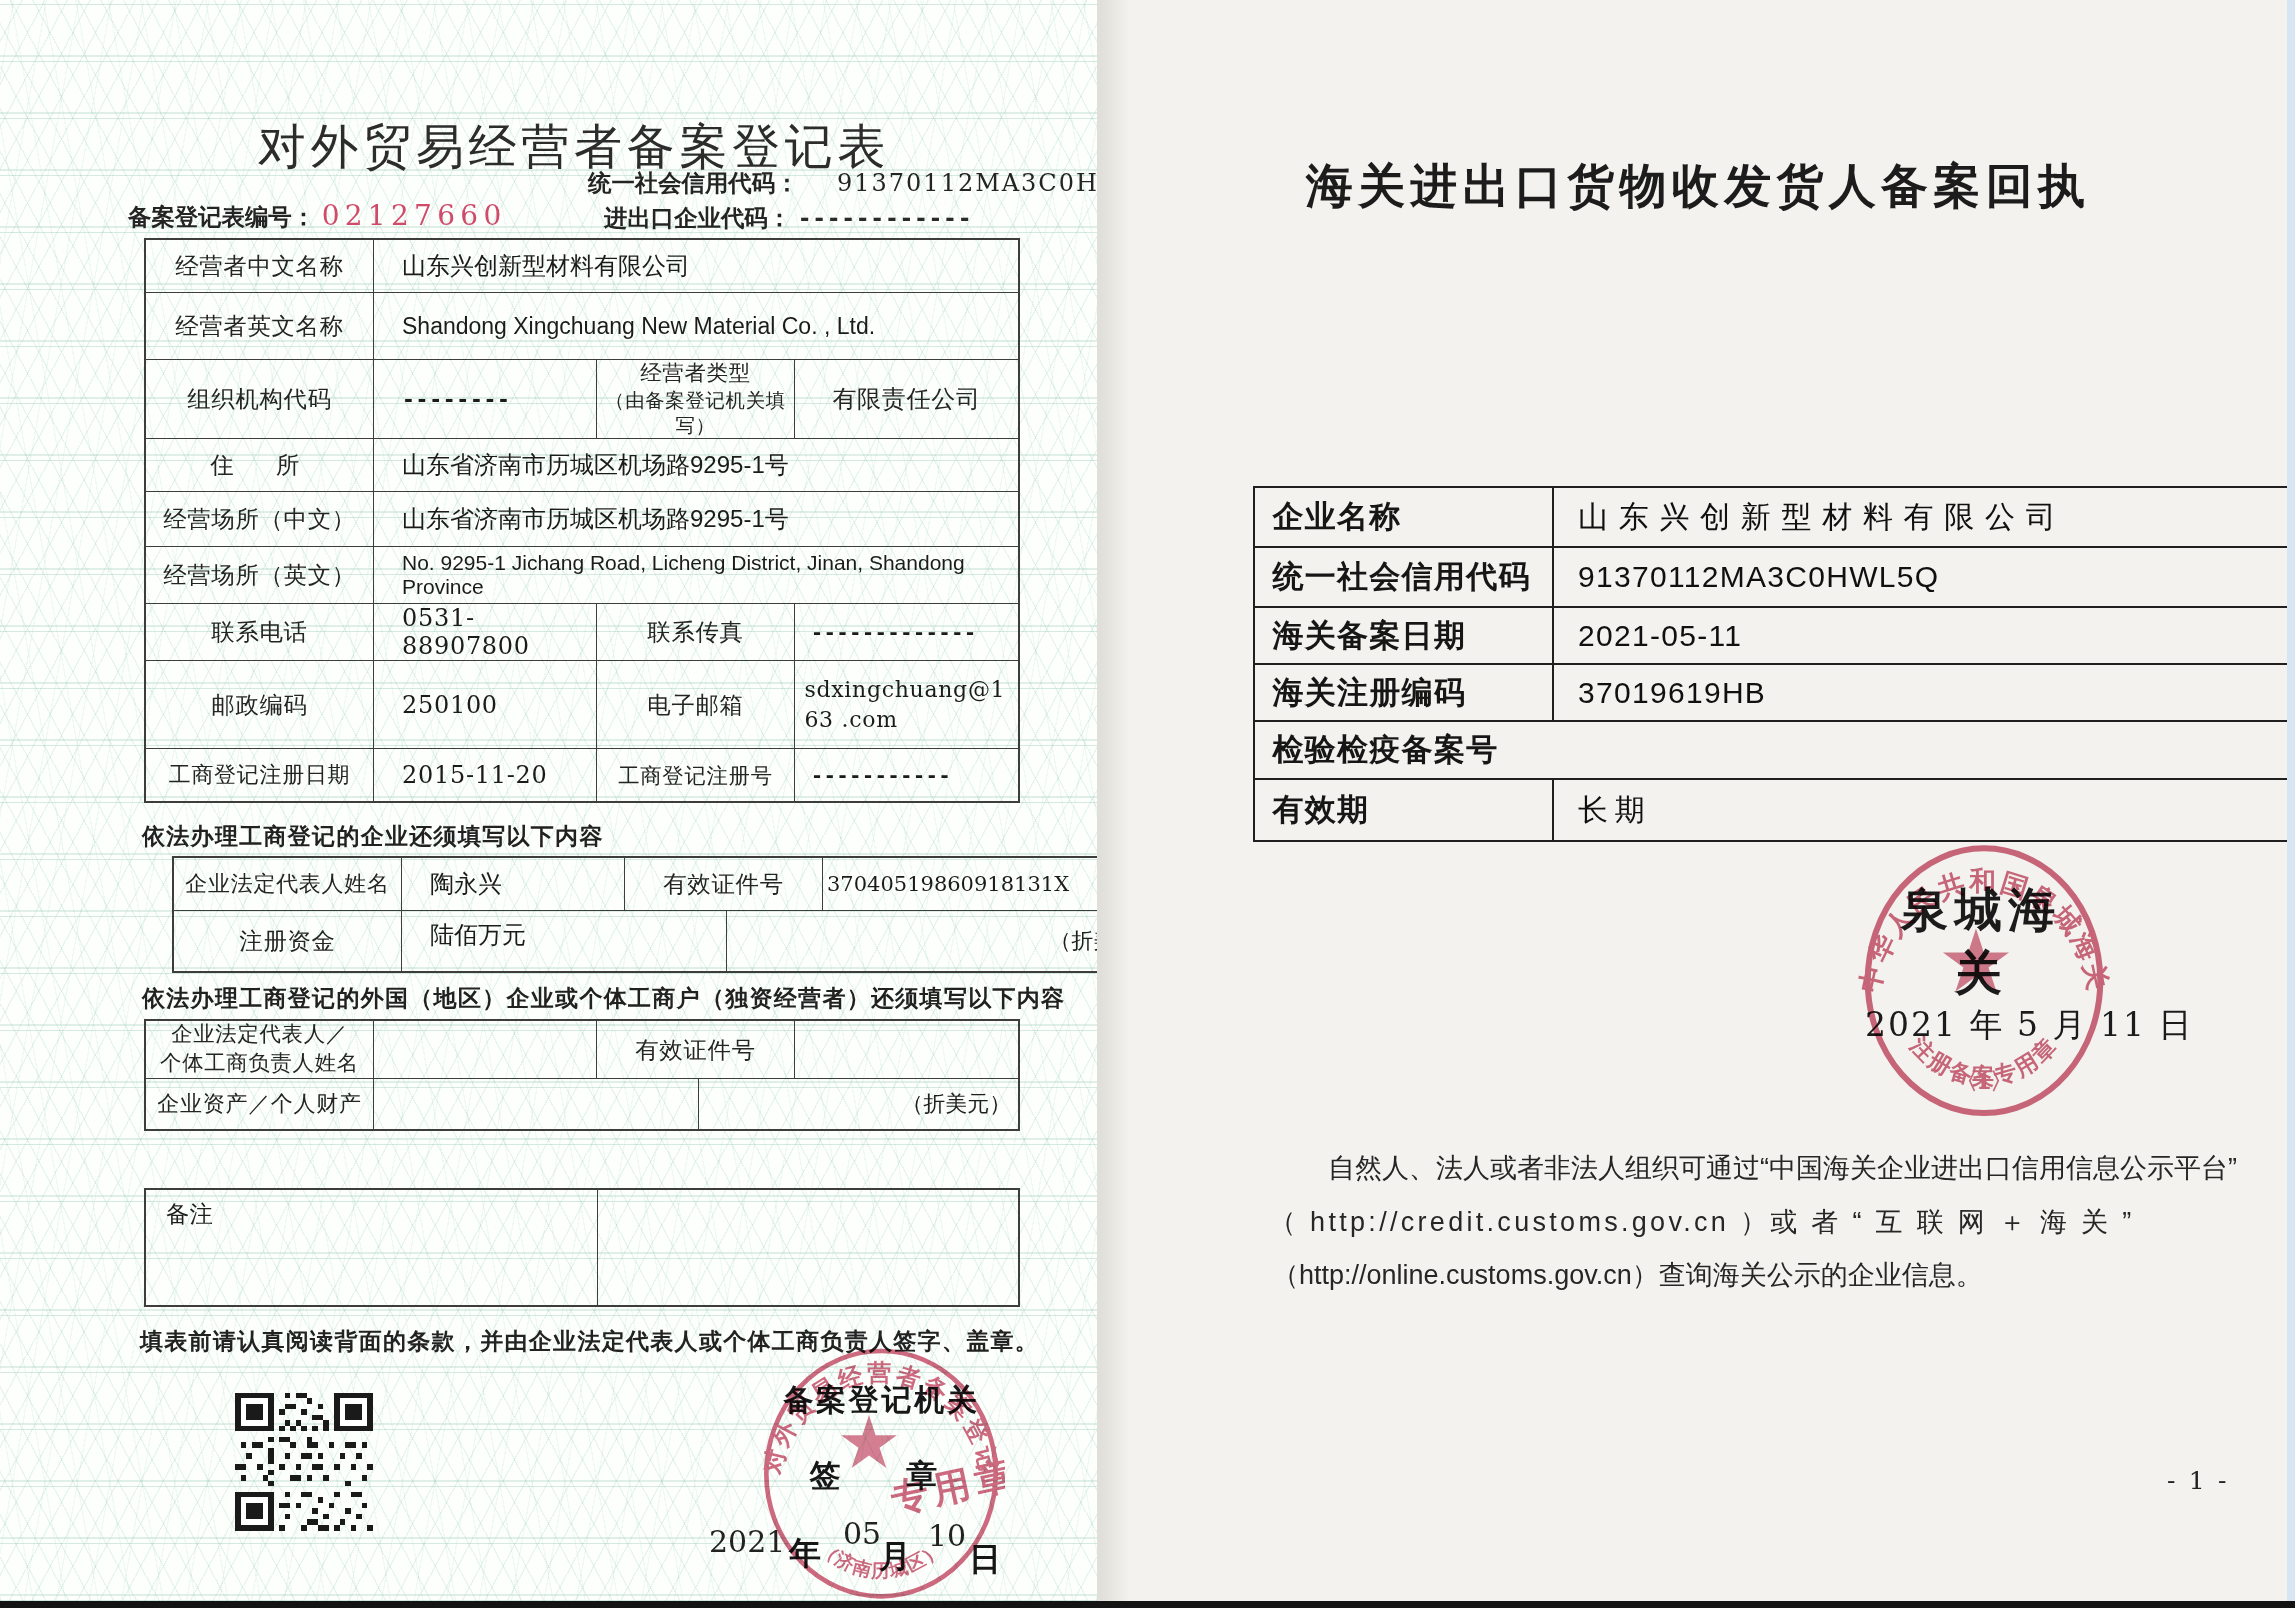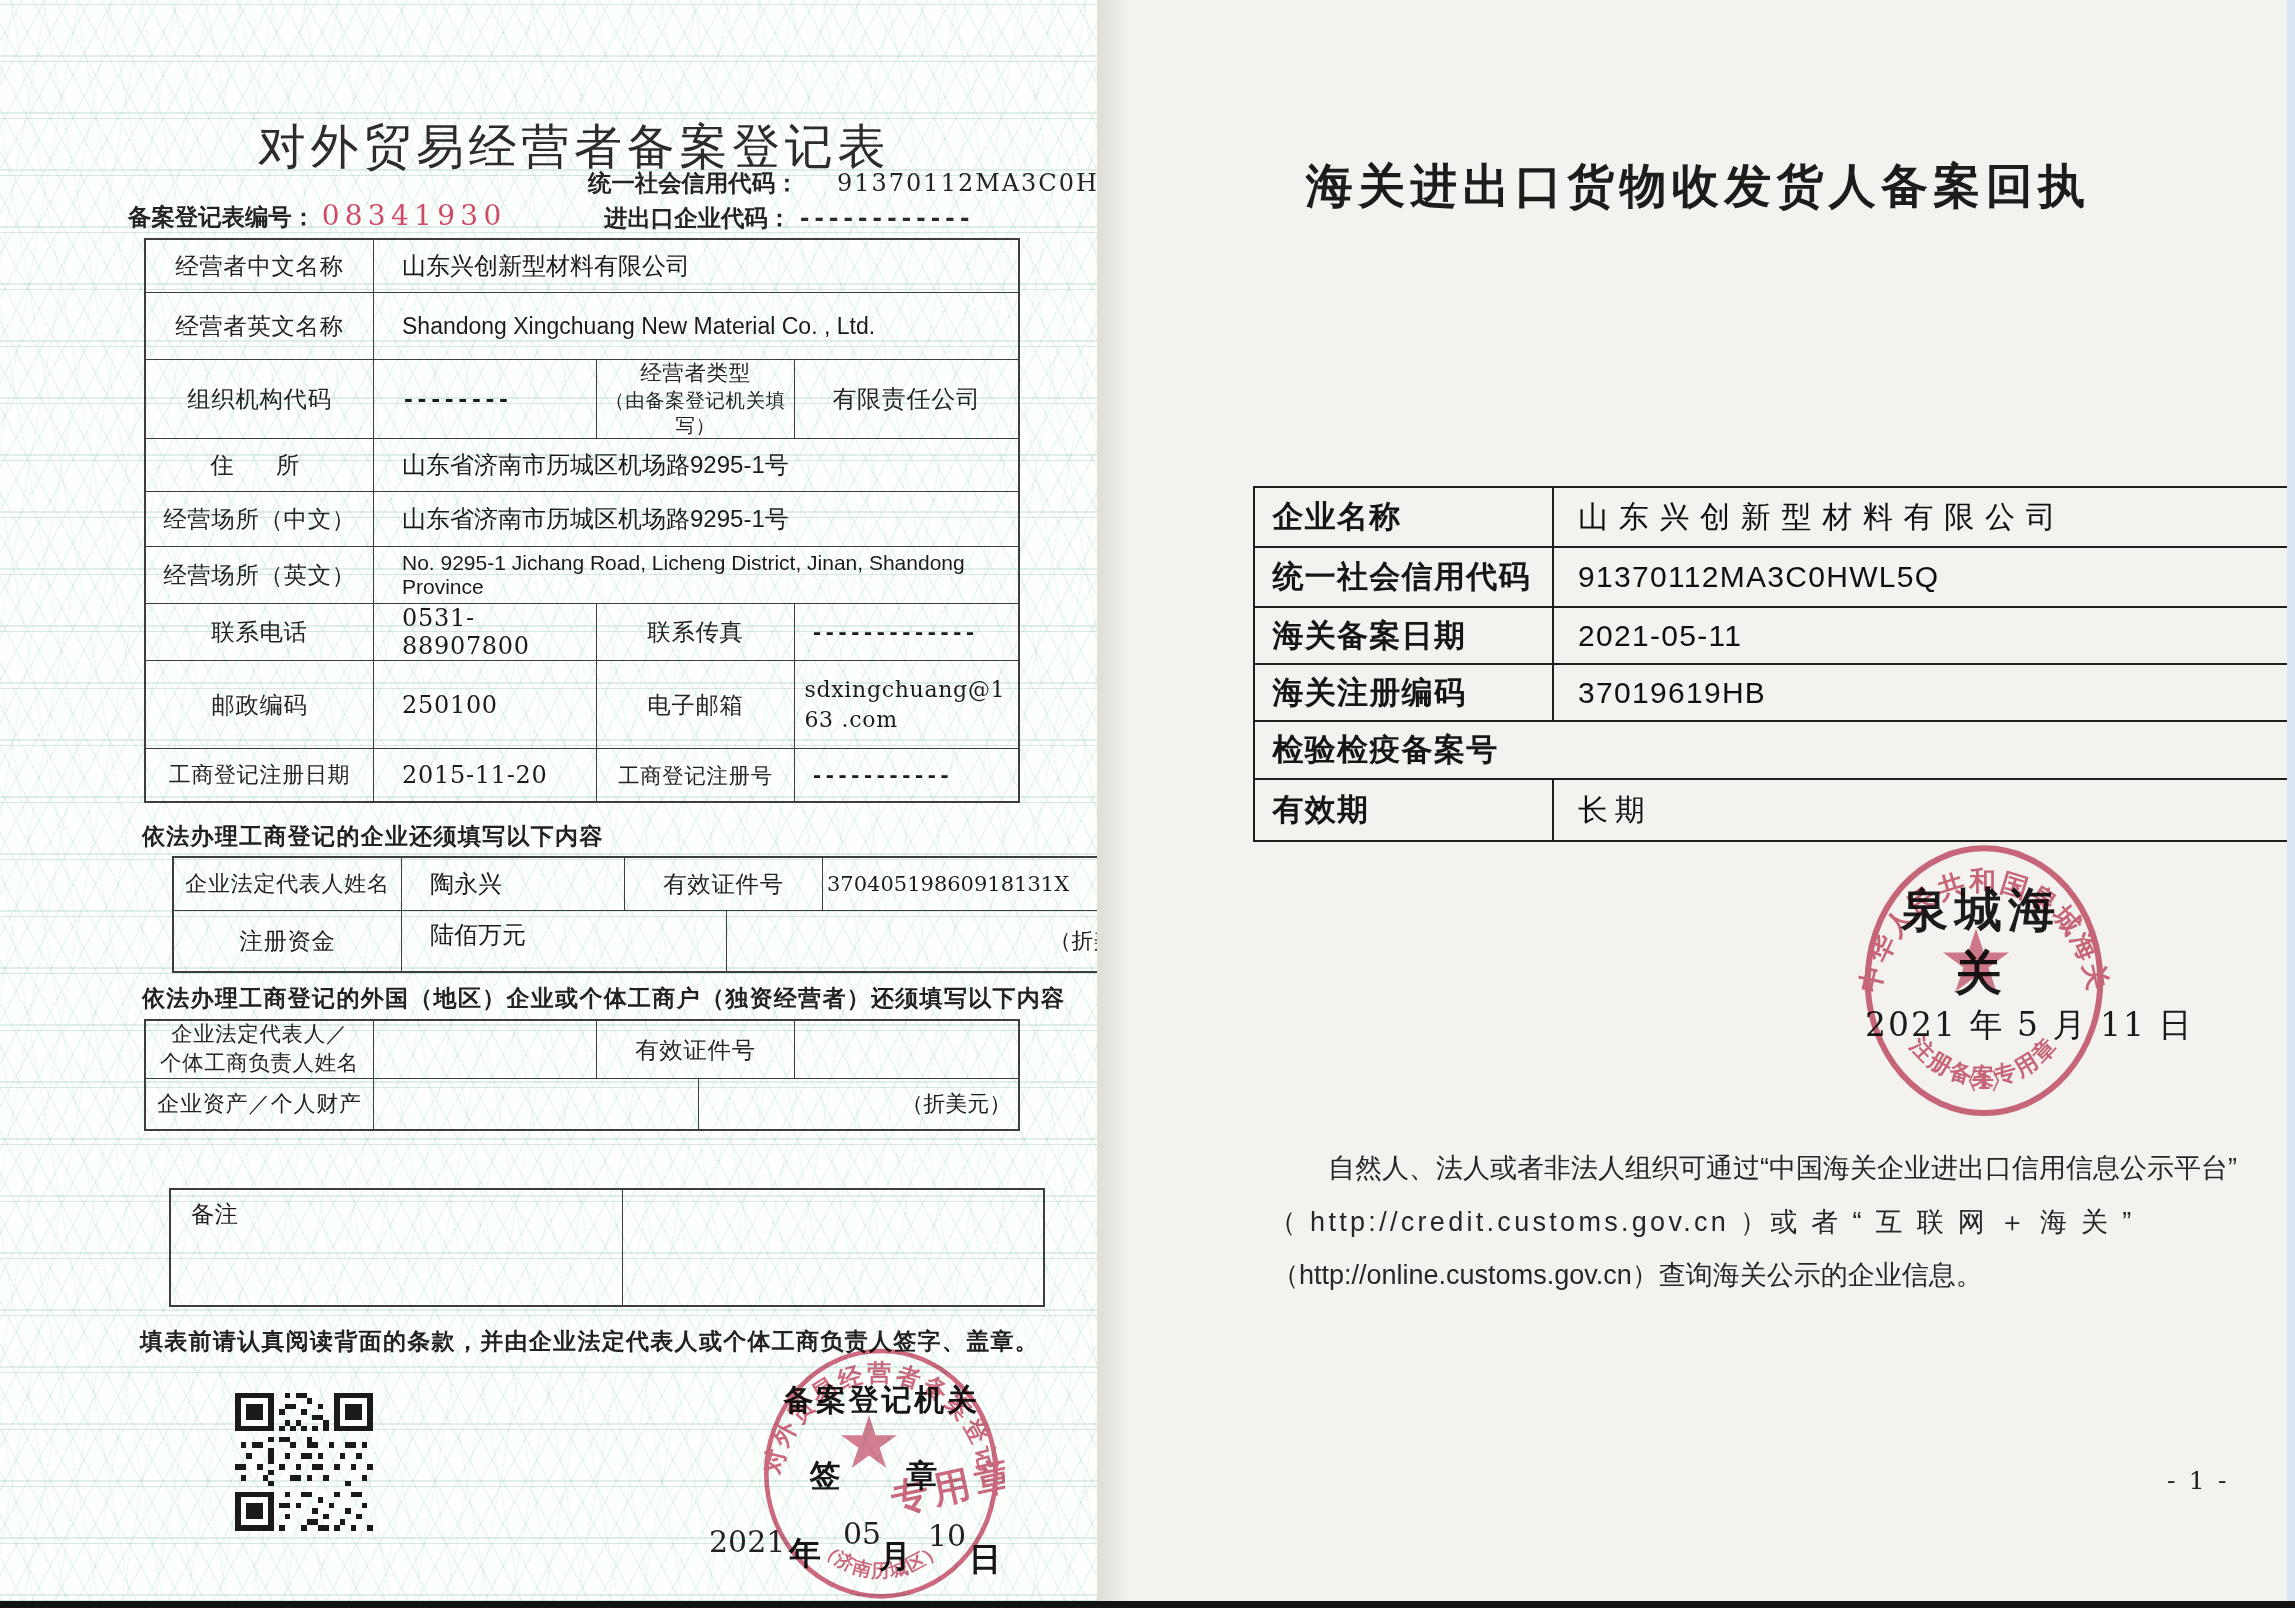--- a/index.html
+++ b/index.html
@@ -100,21 +100,21 @@
     <span class="hdr-code" style="margin-left:32px;">91370112MA3C0HWL5Q</span>
   </div>
 
   <div class="abs hdr-line" style="left:604px; top:202px;">
     <span>进出口企业代码：</span>
     <span class="dash" style="font-size:23px;">------------</span>
   </div>
 
   <div class="abs hdr-line" style="left:128px; top:199px;">
     <span>备案登记表编号：</span>
-    <span class="formno-val">08341930</span>
+    <span class="formno-val">02127660</span>
   </div>
 
   <div class="tbl" style="left:144px; top:238px; width:876px;">
     <div class="trow" style="height:52px">
       <div class="cell lblc w340">
           <span>经营者中文名称</span>
         </div>
       <div class="cell valc flex1">
           <span>山东兴创新型材料有限公司</span>
         </div>
@@ -258,21 +258,21 @@
       <div class="cell lblc w340" style="font-size:22px;">
           <span>企业资产／个人财产</span>
         </div>
       <div class="cell valc w486"></div>
       <div class="cell note-cell flex1">
           <span>（折美元）</span>
         </div>
     </div>
   </div>
 
-  <div class="tbl" style="left:144px; top:1188px; width:876px;margin-left:25px;">
+  <div class="tbl" style="left:144px; top:1188px; width:876px;">
     <div class="trow" style="height:115px">
       <div class="cell w675 top-left" style="padding-left:20px; font-size:23.4px;">
           <span>备注</span>
         </div>
       <div class="cell flex1"></div>
     </div>
   </div>
 
   <div class="abs instruction" style="left:140px; top:1326px;">填表前请认真阅读背面的条款，并由企业法定代表人或个体工商负责人签字、盖章。</div>
 

